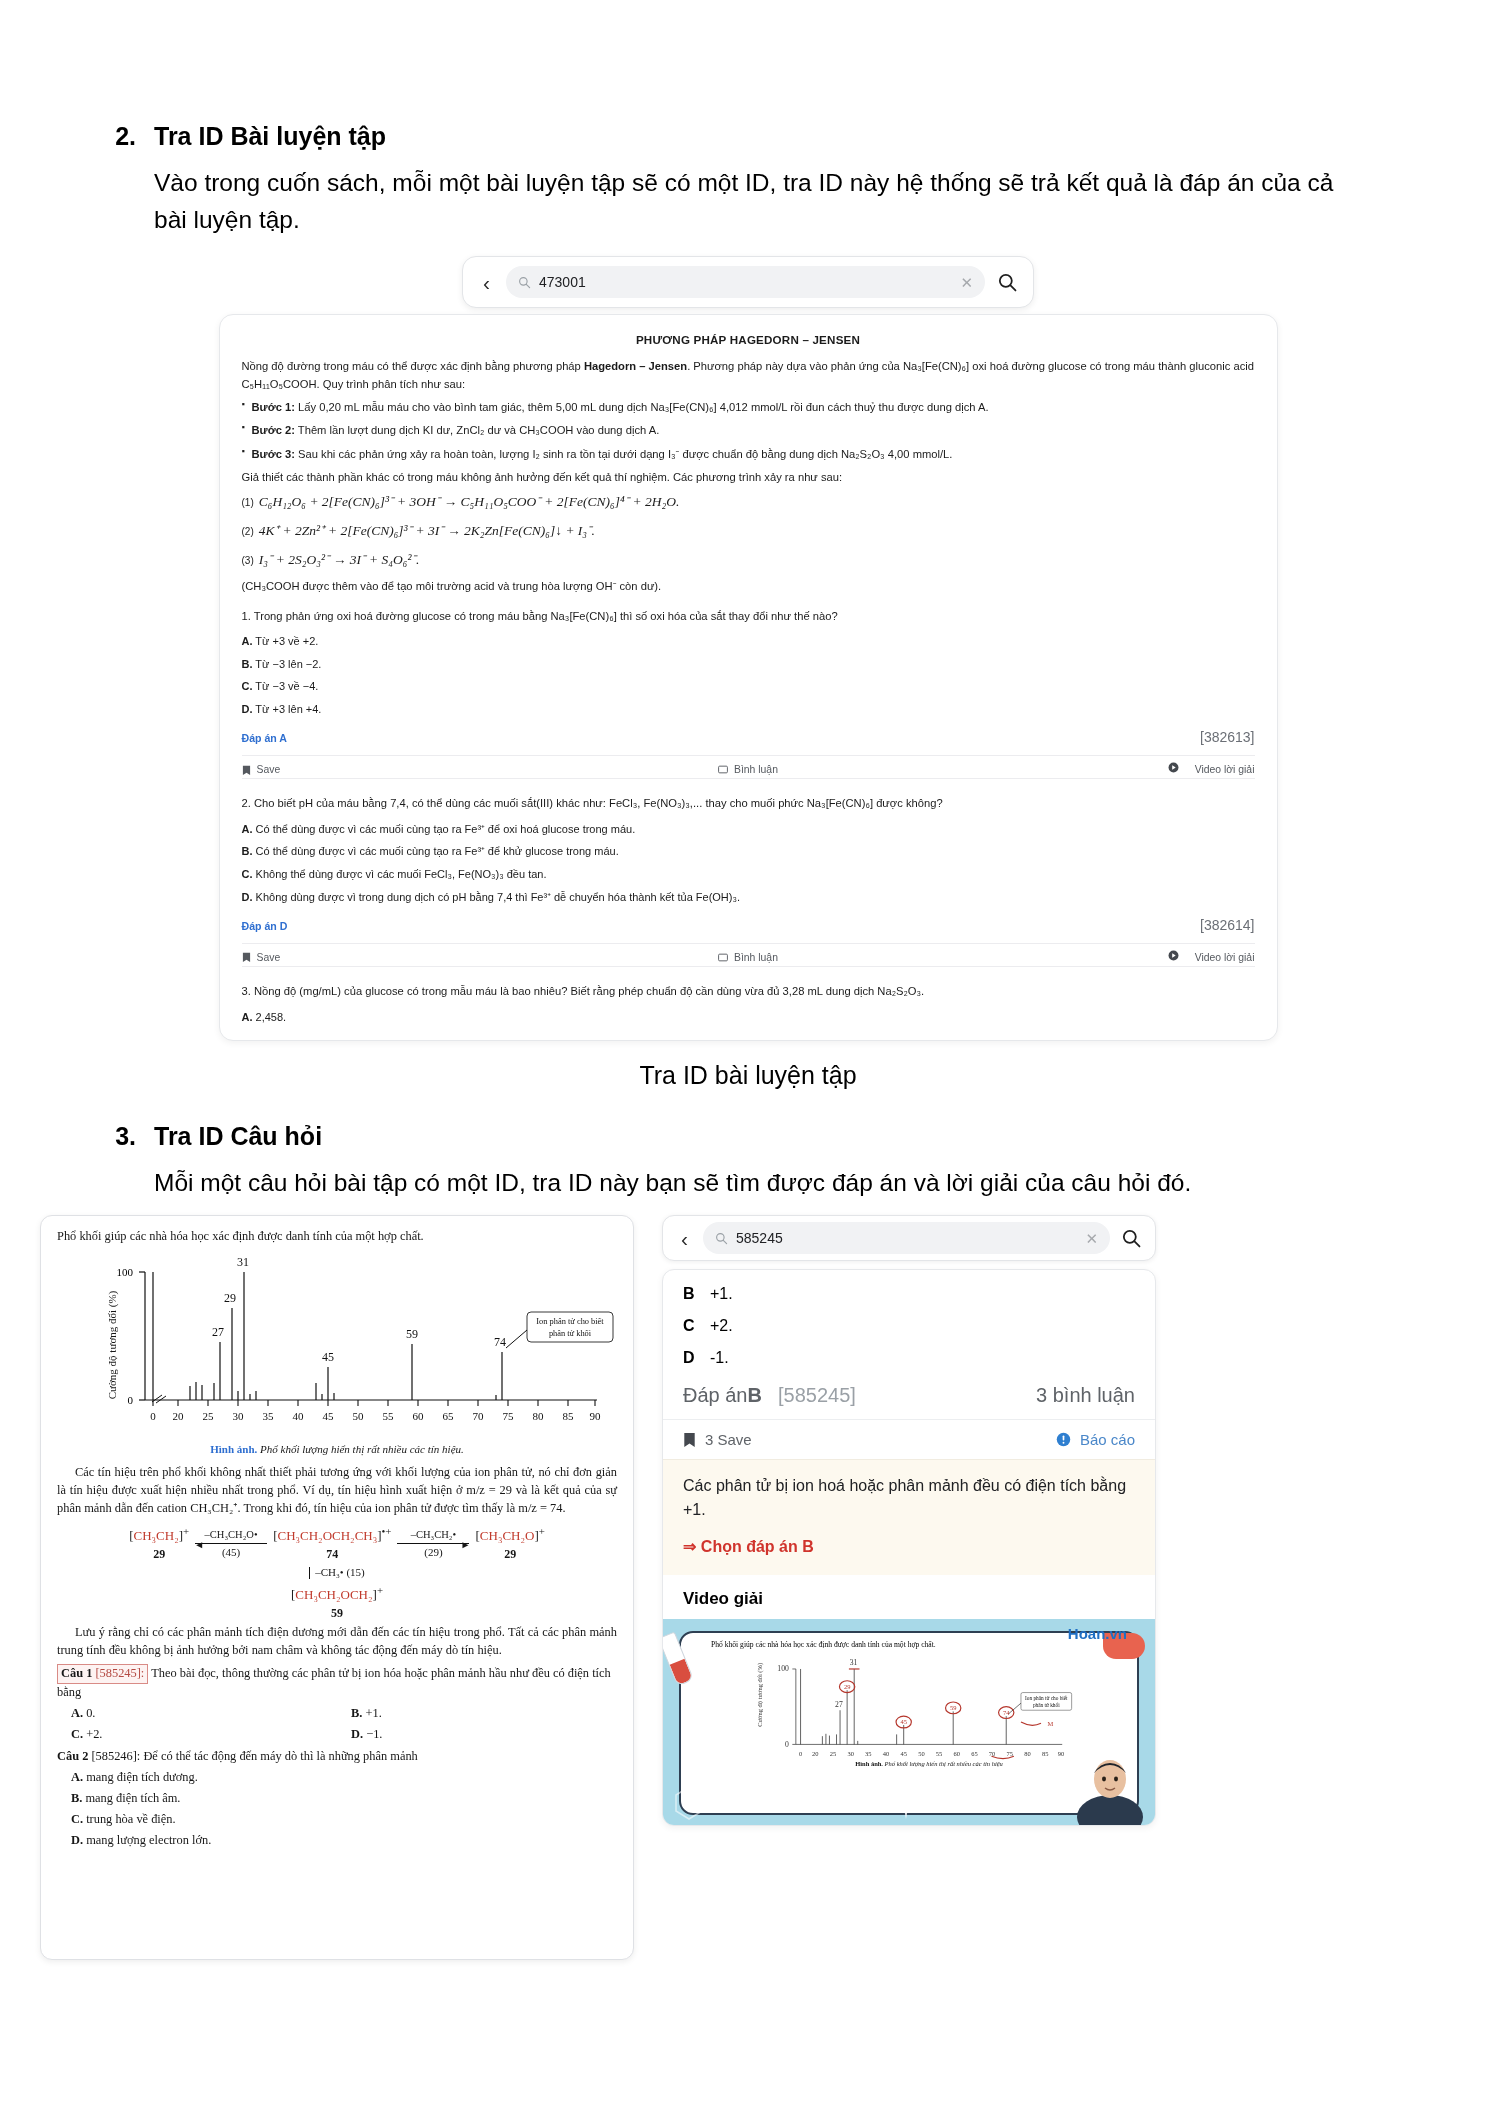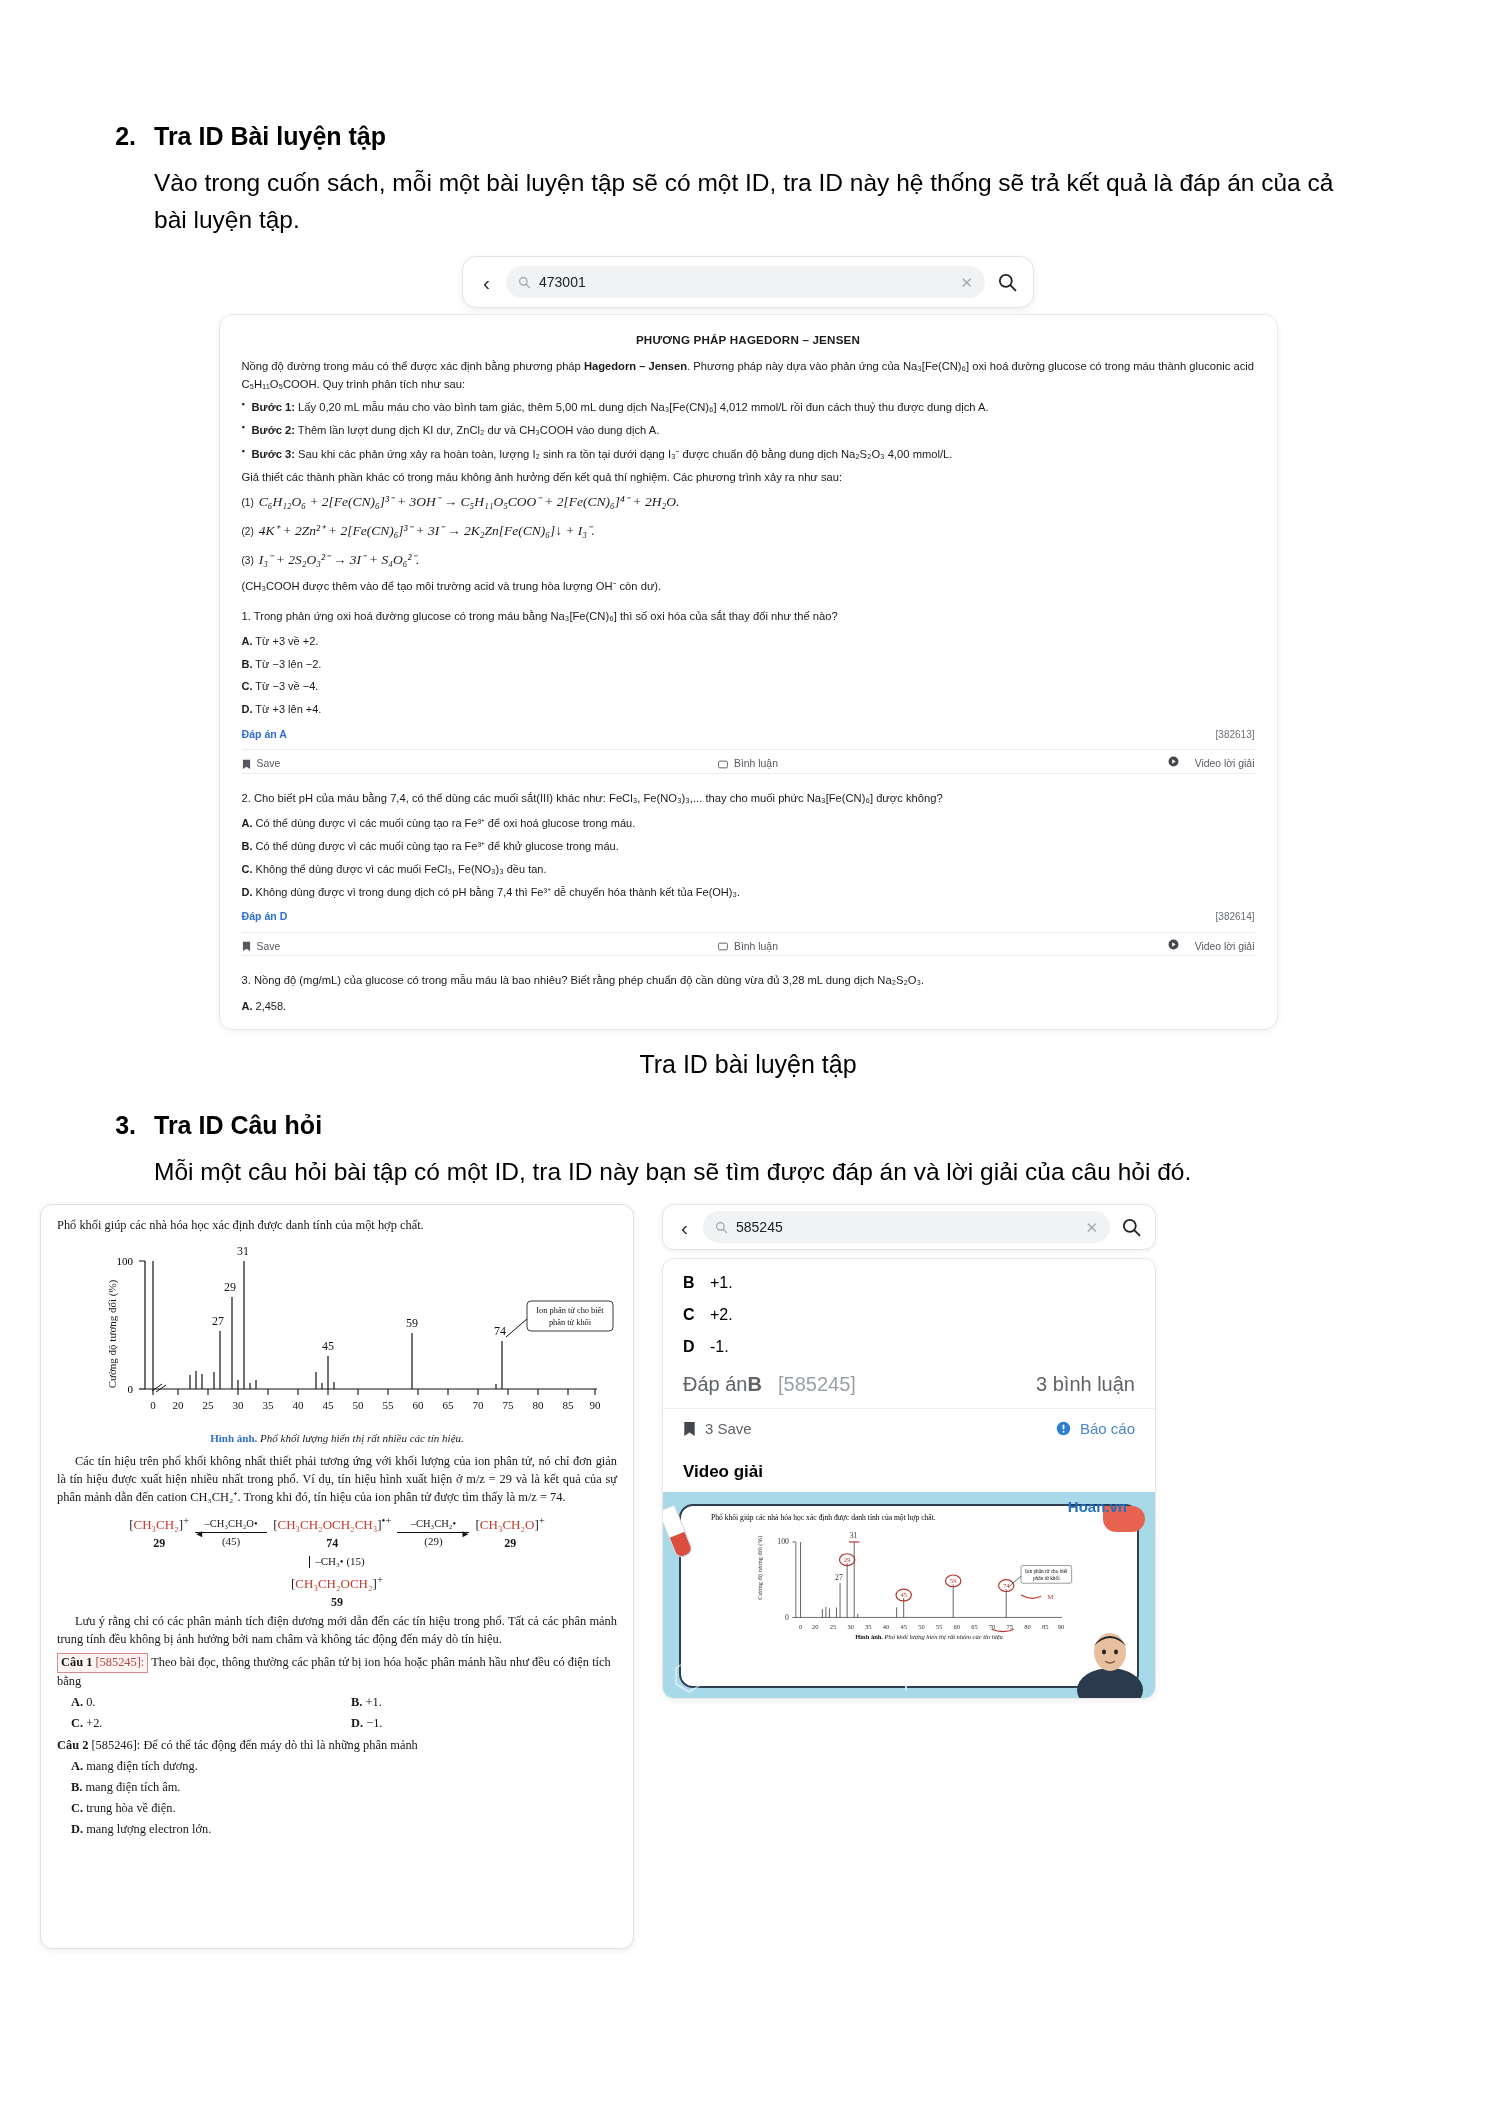--- a/index.html
+++ b/index.html
@@ -52,21 +52,21 @@
   .dc-title { text-align:center; font-weight:bold; font-size:11.6px; letter-spacing:.2px; margin-bottom:7px; }
   .dc-p { margin:0 0 5px 0; }
   .dc-step { margin:0 0 5px 0; padding-left:10px; position:relative; }
   .dc-step::before { content:"▪"; position:absolute; left:0; top:-1px; font-size:9px; }
   .eq { margin:5px 0 7px 0; font-family:"Liberation Serif", serif; font-style:italic; font-size:13.5px; }
   .eq .eqno { font-style:normal; font-family:"Liberation Sans", sans-serif; font-size:10px; margin-right:5px; }
   .dc-q { margin:11px 0 8px 0; font-size:11.2px; }
   .dc-opt { margin:0 0 5px 0; font-size:11px; }
   .dc-ans-row { display:flex; justify-content:space-between; align-items:baseline; margin-top:7px; }
   .dc-ans { color:#2f6fd0; font-weight:bold; font-size:10.6px; }
-  .dc-id { color:#6b6f76; font-size:10px; }
+  .dc-id { color:#6b6f76; font-size:14px; }
   .dc-actions {
     display:flex; align-items:center; border-top:1px solid #ececef;
     margin-top:6px; padding-top:6px; font-size:10.4px; color:#55595f;
   }
   .dc-actions .a-left { flex:0 0 33%; display:flex; align-items:center; gap:6px; }
   .dc-actions .a-mid  { flex:0 0 34%; display:flex; align-items:center; justify-content:center; gap:6px; }
   .dc-actions .a-right{ flex:0 0 33%; display:flex; justify-content:flex-end; gap:16px; }
   .qblock + .qblock { border-top:1px solid #ececef; padding-top:4px; }
 
   .caption { text-align:center; font-size:25px; margin:20px 0 0 0; }
@@ -513,20 +513,24 @@
           <span class="ab-right">
             <svg width="15" height="15" viewBox="0 0 16 16">
                 <circle cx="8" cy="8" r="7.2" fill="#2f7fd0"></circle>
                 <rect x="7.1" y="3.6" width="1.8" height="5.4" rx="0.9" fill="#fff"></rect>
                 <circle cx="8" cy="11.4" r="1" fill="#fff"></circle>
               </svg>
             <span>Báo cáo</span>
           </span>
         </div>
 
+        <div class="explain">
+          <div>Các phân tử bị ion hoá hoặc phân mảnh đều có điện tích bằng +1.</div>
+          <div class="choose">⇒ Chọn đáp án B</div>
+        </div>
 
         <div class="videohead">Video giải</div>
 
         <div class="videothumb">
           <div class="vt-brand">Hoan.vn</div>
           <div class="vt-blob"></div>
           <div class="vt-inner">
             <div class="vt-title">Phổ khối giúp các nhà hóa học xác định được danh tính của một hợp chất.</div>
             <svg width="330" height="126" viewBox="0 0 560 190" style="margin:0 auto;">
               <line x1="88" y1="22" x2="88" y2="150" stroke="#333" stroke-width="1.2"></line>

